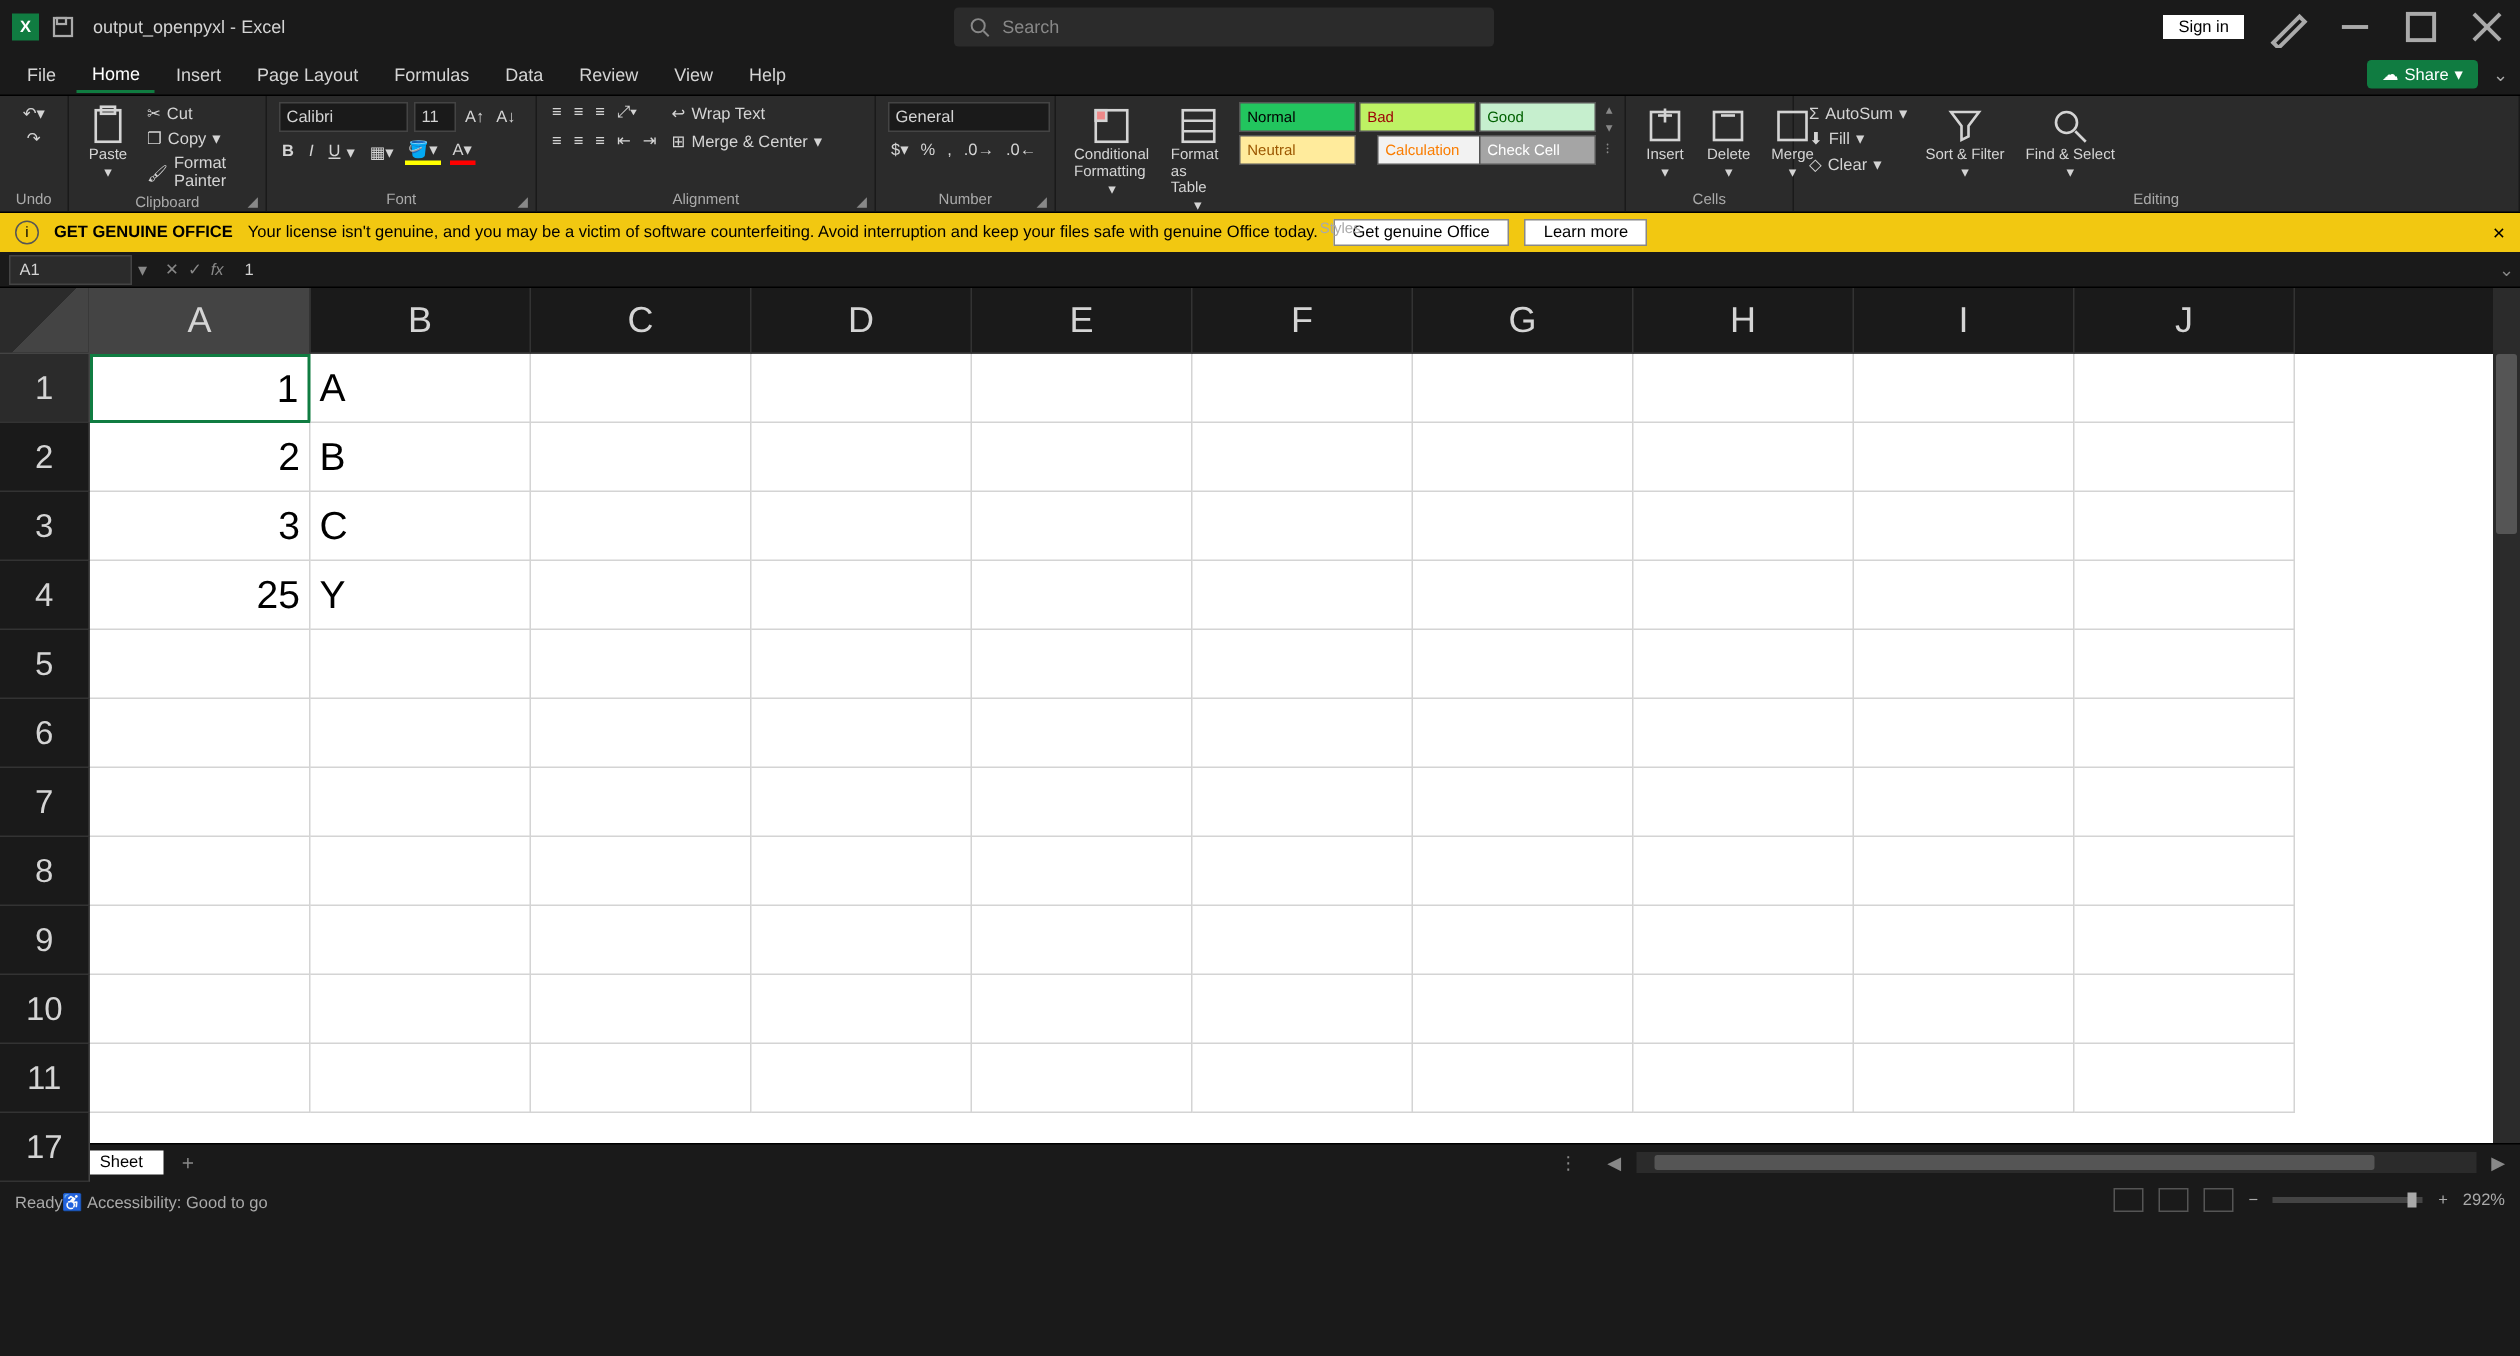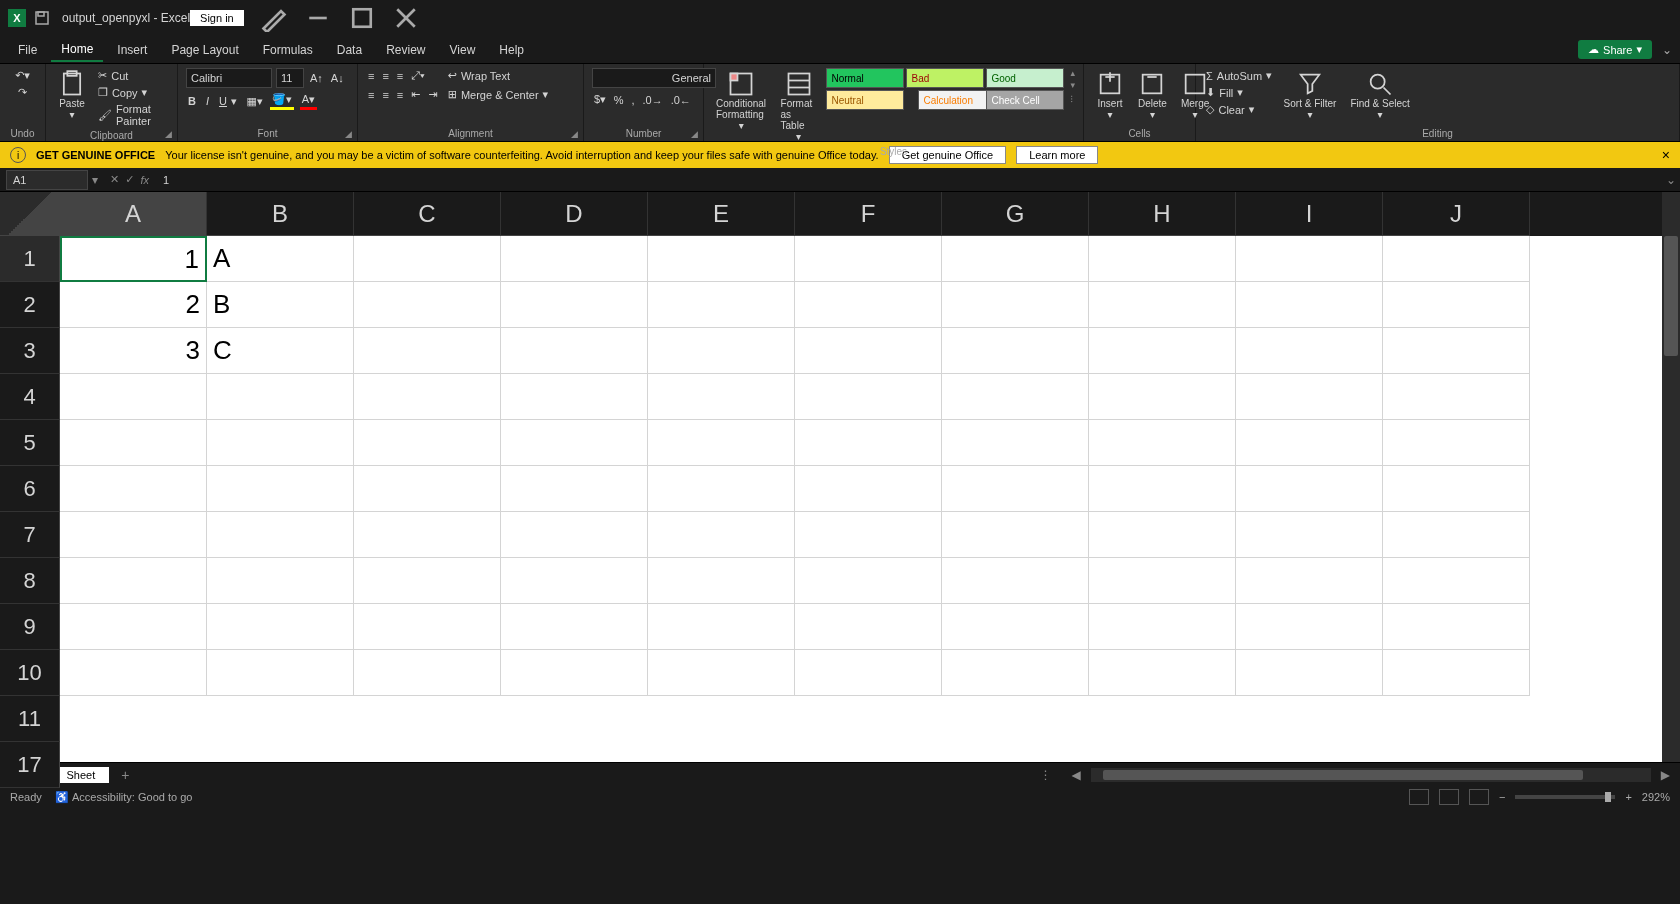--- a/index.html
+++ b/index.html
@@ -79,38 +79,45 @@
 
 .sheettabs { height: 24px; background: #1a1a1a; display: flex; align-items: center; padding: 0 6px; gap: 6px; border-top: 1px solid #000; }
 .sheettabs .nav { color: #888; font-size: 12px; cursor: pointer; padding: 0 4px; }
 .sheettabs .stab { background: #fff; color: #000; padding: 2px 14px; font-size: 11px; border-radius: 0; cursor: pointer; }
 .sheettabs .add { color: #888; font-size: 14px; cursor: pointer; padding: 0 6px; }
 .sheettabs .hscroll { margin-left: auto; flex: 0 0 560px; height: 14px; background: #2b2b2b; position: relative; }
 .sheettabs .hscroll .thumb { position: absolute; left: 12px; width: 480px; height: 10px; top: 2px; background: #555; border-radius: 2px; }
 .sheettabs .harrow { color: #888; padding: 0 4px; }
 
 
-.status { height: 22px; background: #1a1a1a; display: flex; align-items: center; padding: 0 10px; font-size: 11px; color: #aaa; gap: 14px; }
+.status { height: 22px; background: #1a1a1a; display: flex; align-items: flex-end; padding: 0 10px; font-size: 11px; color: #aaa; }
 .status .right { margin-left: auto; display: flex; align-items: center; gap: 10px; }
 .status .view-btn { width: 20px; height: 16px; border: 1px solid #555; cursor: pointer; }
 .status .zoom-slider { width: 100px; height: 4px; background: #444; position: relative; }
 .status .zoom-slider .knob { position: absolute; right: 4px; top: -3px; width: 6px; height: 10px; background: #aaa; }
 
 svg { stroke: currentColor; fill: none; stroke-width: 1.5; }
 </style>
 </head>
 <body>
 
 <div class="titlebar">
   <div class="app-icon">X</div>
   <span class="save-icon"><svg viewBox="0 0 16 16">
         <rect x="2" y="2" width="12" height="12"></rect>
         <rect x="4" y="2" width="6" height="4"></rect>
       </svg></span>
   <span class="title"><span>output_openpyxl</span> - <span>Excel</span></span>
+  <div class="search">
+    <svg viewBox="0 0 16 16">
+        <circle cx="7" cy="7" r="5"></circle>
+        <line x1="11" y1="11" x2="15" y2="15"></line>
+      </svg>
+    <span>Search</span>
+  </div>
   <div class="right">
     <span class="signin">Sign in</span>
     <span class="win-btn">
         <svg viewBox="0 0 16 16">
           <path d="M2 14 L12 4 L14 6 L4 16z"></path>
         </svg>
       </span>
     <span class="win-btn">
         <svg viewBox="0 0 16 16">
           <line x1="3" y1="8" x2="13" y2="8"></line>
@@ -221,21 +228,21 @@
         <span class="small-btn">↩ <span>Wrap Text</span></span>
         <span class="small-btn">⊞ <span>Merge &amp; Center</span> ▾</span>
       </div>
     </div>
     <div class="group-label">Alignment</div>
     <span class="dialog-launch">◢</span>
   </div>
 
   <div class="group" style="width:120px">
     <div class="group-content" style="flex-direction:column;gap:4px">
-      <input class="font-select" style="width: 124px; text-align: right;" value="General">
+      <input class="font-select" style="width: 108px;" value="General">
       <div style="display:flex;gap:4px">
         <span class="small-btn">$▾</span>
         <span class="small-btn">%</span>
         <span class="small-btn">,</span>
         <span class="small-btn">.0→</span>
         <span class="small-btn">.0←</span>
       </div>
     </div>
     <div class="group-label">Number</div>
     <span class="dialog-launch">◢</span>
@@ -409,20 +416,32 @@
           <div class="cell"></div>
           <div class="cell"></div>
           <div class="cell"></div>
           <div class="cell"></div>
           <div class="cell"></div>
           <div class="cell"></div>
           <div class="cell"></div>
           <div class="cell"></div>
         </div>
         <div class="row">
+          <div class="cell num">25</div>
+          <div class="cell">Y</div>
+          <div class="cell"></div>
+          <div class="cell"></div>
+          <div class="cell"></div>
+          <div class="cell"></div>
+          <div class="cell"></div>
+          <div class="cell"></div>
+          <div class="cell"></div>
+          <div class="cell"></div>
+        </div>
+        <div class="row">
           <div class="cell"></div>
           <div class="cell"></div>
           <div class="cell"></div>
           <div class="cell"></div>
           <div class="cell"></div>
           <div class="cell"></div>
           <div class="cell"></div>
           <div class="cell"></div>
           <div class="cell"></div>
           <div class="cell"></div>

